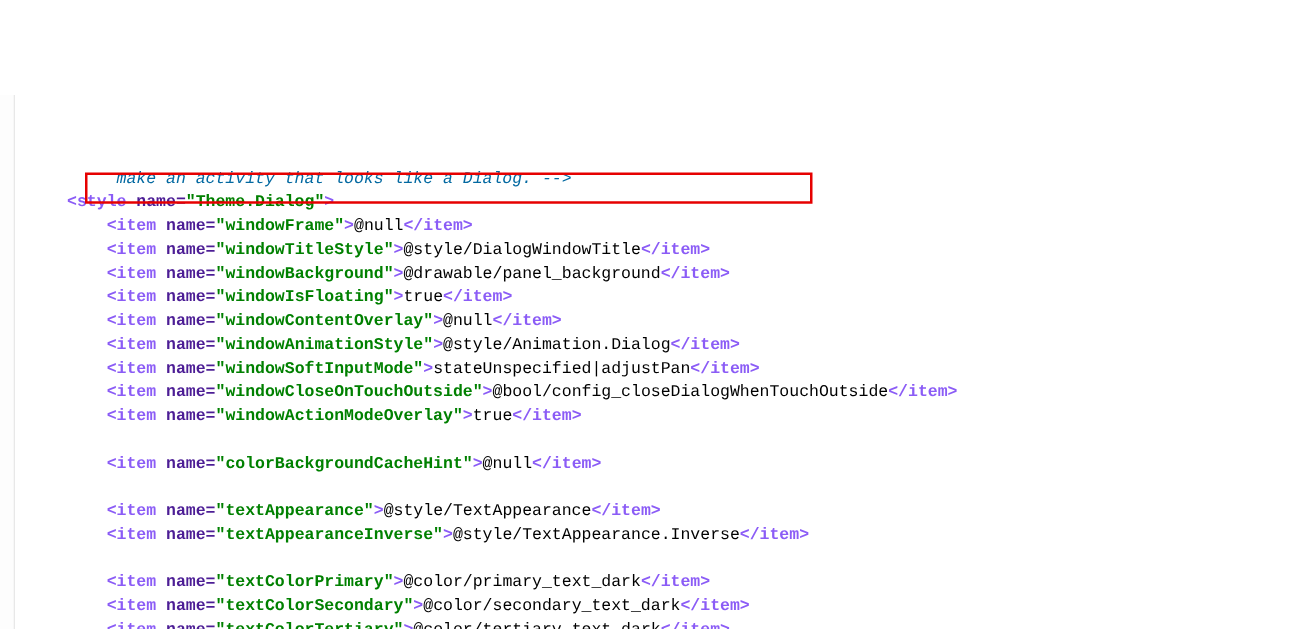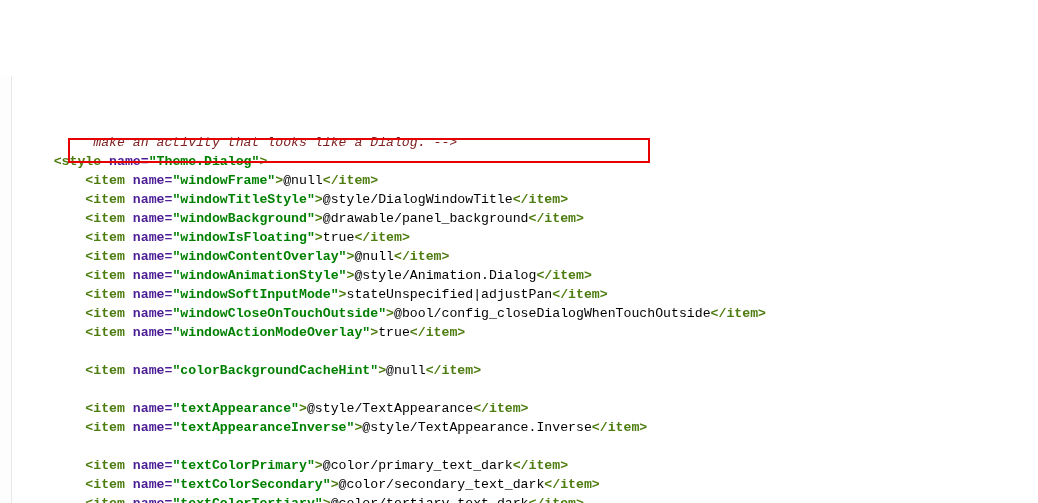--- a/index.html
+++ b/index.html
@@ -20,22 +20,22 @@
     position:absolute;
     left:0; top:0; bottom:0;
     width:12px;
     border-right:1px solid #e8e8e8;
     background:#fdfdfd;
   }
   .code {
     margin-left:14px;
   }
   .ln { height:19px; }
-  .cmt { color:#7f1d1d; font-style:italic;margin-top:20px; }
-  .tag { color:#4d7c0f; font-weight:bold; }
+  .cmt { color:#0369a1; font-style:italic;margin-top:20px; }
+  .tag { color:#8b5cf6; font-weight:bold; }
   .attr { color:#4c1d95; font-weight:bold; }
   .val { color:#008000; font-weight:bold; }
   .txt { color:#000;text-align:center; }
   .hl-box {
     position:absolute;
     border:2px solid #e60000;
     pointer-events:none;
   }
 </style>
 </head>

